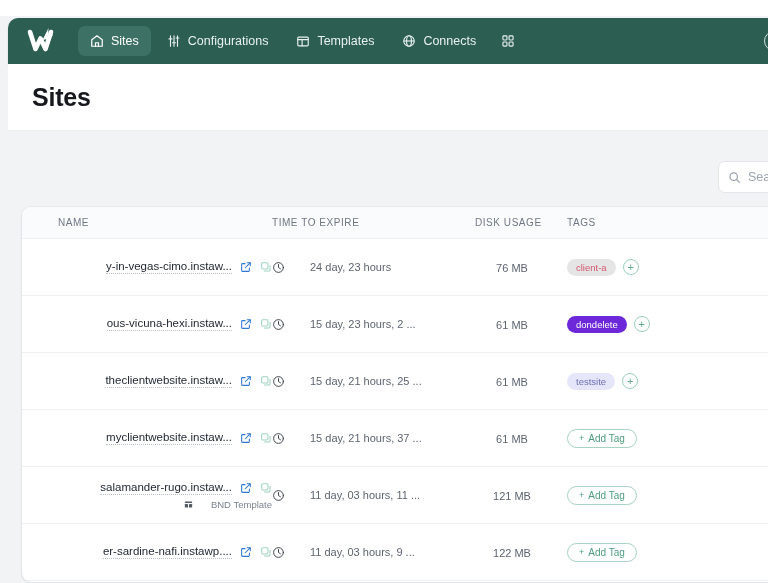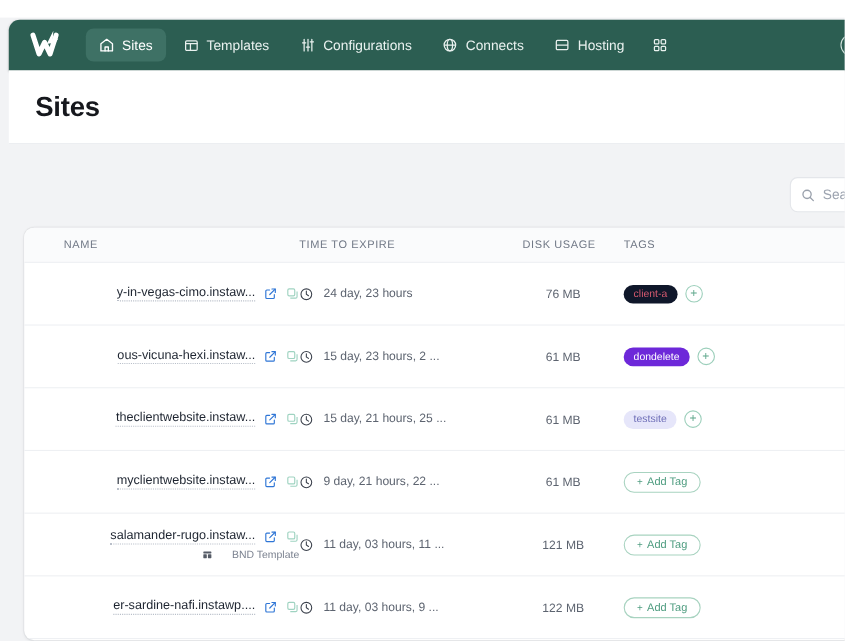--- a/index.html
+++ b/index.html
@@ -164,21 +164,21 @@
   .icon-link  { color: #2f76d6; display:flex; cursor: pointer; }
   .icon-copy  { color: #9fd3c1; display:flex; cursor: pointer; }
   .sub-line {
     display: flex; align-items: center; gap: 18px;
     font-size: 9.5px;
     color: #7b8290;
   }
   .sub-line .tmpl-ico { color: #555b66; display:flex; }
 
   
-  .expire-wrap { display: flex; align-items: center; gap: 9px; }
+  .expire-wrap { display: flex; align-items: center; gap: 25px; }
   .clock { color: #3c424d; display: flex; }
   .expire-text { font-size: 11px; color: #5d6470; white-space: nowrap; }
 
   
   .disk-text { font-size: 11px; color: #5d6470; }
 
   
   .tags-wrap { display: flex; align-items: center; gap: 7px; }
   .tag {
     font-size: 9.5px;
@@ -226,63 +226,54 @@
     <div class="nav-items">
 
       <div class="nav-item active">
         <span class="ico">
           <svg width="14" height="14" viewBox="0 0 16 16" fill="none" stroke="currentColor" stroke-width="1.4" stroke-linecap="round" stroke-linejoin="round">
             <path d="M2 6.6 L8 2 L14 6.6 V14 H2 Z"></path>
               <path d="M6.3 14 v-4 h3.4 v4"></path>
           </svg>
         </span>
         <span>Sites</span>
+      </div>
+
+      <div class="nav-item">
+        <span class="ico">
+          <svg width="14" height="14" viewBox="0 0 16 16" fill="none" stroke="currentColor" stroke-width="1.3" stroke-linecap="round">
+            <path d="M4 2 v12 M8 2 v12 M12 2 v12"></path>
+            <path d="M2.3 5.6 h3.4 M6.3 10 h3.4 M10.3 4.6 h3.4"></path>
+          </svg>
+        </span>
+        <span>Configurations</span>
       </div>
 
       <div class="nav-item">
         <span class="ico">
           <svg width="14" height="14" viewBox="0 0 16 16" fill="none" stroke="currentColor" stroke-width="1.3" stroke-linecap="round" stroke-linejoin="round">
             <rect x="2" y="3.5" width="12" height="10" rx="1.2"></rect>
             <path d="M2 6.4 h12"></path>
               <path d="M7 6.4 v7.1"></path>
           </svg>
         </span>
         <span>Templates</span>
       </div>
 
       <div class="nav-item">
         <span class="ico">
-          <svg width="14" height="14" viewBox="0 0 16 16" fill="none" stroke="currentColor" stroke-width="1.3" stroke-linecap="round">
-            <path d="M4 2 v12 M8 2 v12 M12 2 v12"></path>
-            <path d="M2.3 5.6 h3.4 M6.3 10 h3.4 M10.3 4.6 h3.4"></path>
-          </svg>
-        </span>
-        <span>Configurations</span>
-      </div>
-
-      <div class="nav-item">
-        <span class="ico">
           <svg width="14" height="14" viewBox="0 0 16 16" fill="none" stroke="currentColor" stroke-width="1.3">
             <circle cx="8" cy="8" r="6"></circle>
               <path d="M2 8 h12"></path>
               <ellipse cx="8" cy="8" rx="2.8" ry="6"></ellipse>
           </svg>
         </span>
         <span>Connects</span>
       </div>
 
-      <div class="nav-item">
-        <span class="ico">
-          <svg width="14" height="14" viewBox="0 0 16 16" fill="none" stroke="currentColor" stroke-width="1.3" stroke-linejoin="round">
-            <rect x="2" y="3.2" width="12" height="9.6" rx="1.2"></rect>
-              <path d="M2 8 h12"></path>
-          </svg>
-        </span>
-        <span>Hosting</span>
-      </div>
 
       <div class="nav-item grid-only">
         <span class="ico">
           <svg width="14" height="14" viewBox="0 0 16 16" fill="none" stroke="currentColor" stroke-width="1.3">
             <rect x="2.2" y="2.2" width="4.6" height="4.6" rx="1"></rect>
             <rect x="9.2" y="2.2" width="4.6" height="4.6" rx="1"></rect>
             <rect x="2.2" y="9.2" width="4.6" height="4.6" rx="1"></rect>
             <rect x="9.2" y="9.2" width="4.6" height="4.6" rx="1"></rect>
           </svg>
         </span>
@@ -349,21 +340,21 @@
                   <circle cx="8" cy="8" r="6"></circle>
                   <path d="M8 4.4 V8 L10.4 9.6"></path>
                 </svg>
               </span>
               <span class="expire-text">24 day, 23 hours</span>
             </div>
           </div>
           <div class="c-disk"><span class="disk-text">76 MB</span></div>
           <div class="c-tags">
             <div class="tags-wrap">
-              <span class="tag" style="background:#0f172a;color:#d4596f;">client-a</span>
+              <span class="tag" style="background:#e5e5e5;color:#d4596f;">client-a</span>
               <span class="tag-plus">+</span>
             </div>
           </div>
         </div>
         <div class="row">
           <div class="c-name">
             <div class="name-wrap">
               <div class="name-line">
                 <span class="site-name">ous-vicuna-hexi.instaw...</span>
                 <span class="icon-link">
@@ -463,21 +454,21 @@
             </div>
           </div>
           <div class="c-expire">
             <div class="expire-wrap">
               <span class="clock">
                 <svg width="13" height="13" viewBox="0 0 16 16" fill="none" stroke="currentColor" stroke-width="1.2" stroke-linecap="round">
                   <circle cx="8" cy="8" r="6"></circle>
                   <path d="M8 4.4 V8 L10.4 9.6"></path>
                 </svg>
               </span>
-              <span class="expire-text">9 day, 21 hours, 22 ...</span>
+              <span class="expire-text">15 day, 21 hours, 37 ...</span>
             </div>
           </div>
           <div class="c-disk"><span class="disk-text">61 MB</span></div>
           <div class="c-tags">
             <div class="tags-wrap">
               <span class="add-tag">
                 <span class="plus">+</span>
                 <span>Add Tag</span>
               </span>
             </div>

